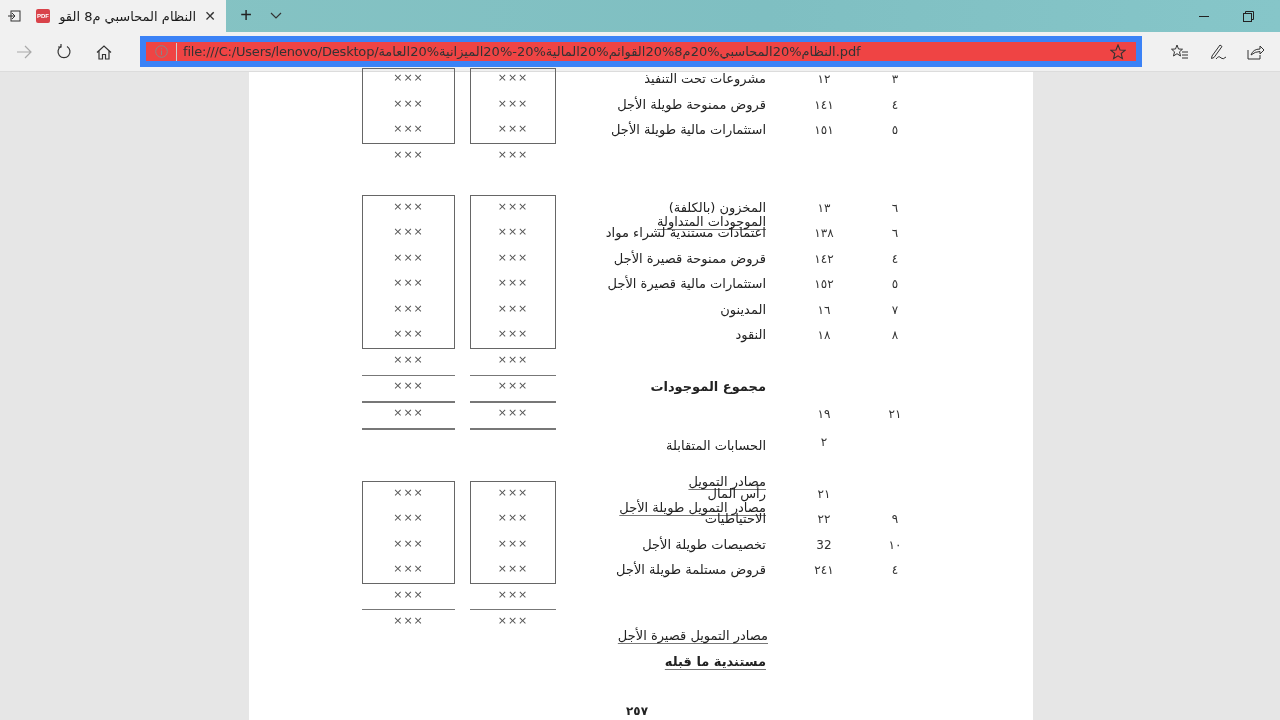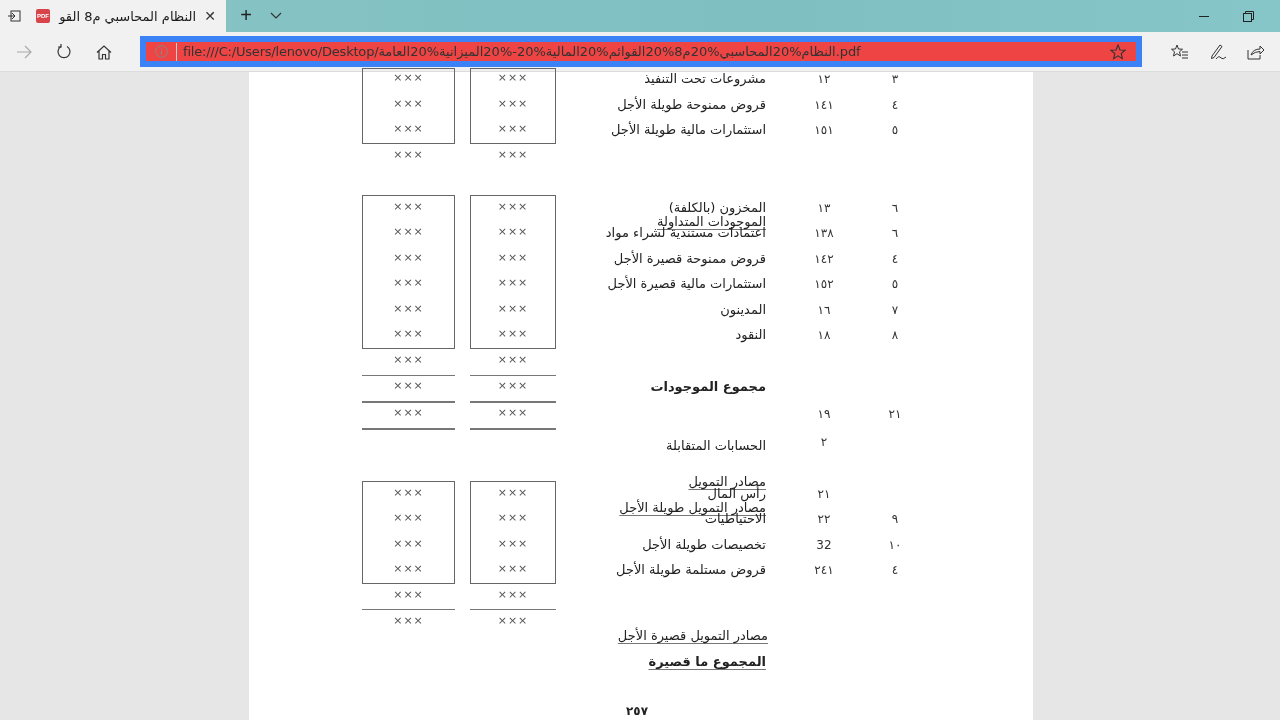--- a/index.html
+++ b/index.html
@@ -240,21 +240,21 @@
         <div class="num-col" style="left: 628px; width: 36px; top: 440px;">٩</div>
         <div class="label " style="top: 465px; right: 267px;">تخصيصات طويلة الأجل</div>
         <div class="num-col" style="left: 555px; width: 40px; top: 466px;">32</div>
         <div class="num-col" style="left: 628px; width: 36px; top: 466px;">١٠</div>
         <div class="label " style="top: 490px; right: 267px;">قروض مستلمة طويلة الأجل</div>
         <div class="num-col" style="left: 555px; width: 40px; top: 491px;">٢٤١</div>
         <div class="num-col" style="left: 628px; width: 36px; top: 491px;">٤</div>
         <div class="label u" style="top: 516px; right: 265px;">مصادر التمويل قصيرة الأجل</div>
         <div class="num-col" style="left: 555px; width: 40px; top: 517px;"></div>
         <div class="num-col" style="left: 628px; width: 36px; top: 517px;"></div>
-        <div class="label u b" style="top: 542px; right: 267px;">المجموع ما قصيرة</div>
+        <div class="label u b" style="top: 542px; right: 267px;">مستندية ما قبله</div>
         <div class="num-col" style="left: 555px; width: 40px; top: 543px;"></div>
         <div class="num-col" style="left: 628px; width: 36px; top: 543px;"></div>
       </div>
 
     <div class="pagenum">٢٥٧</div>
   </div>
 
   <div class="watermark">
     <div class="wm1">Activate Windows</div>
 

